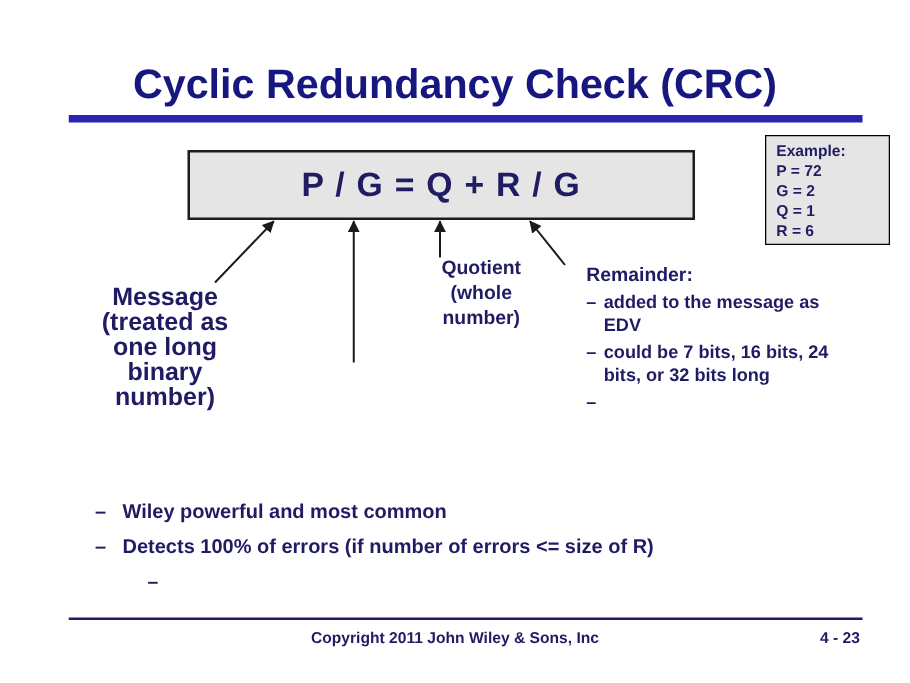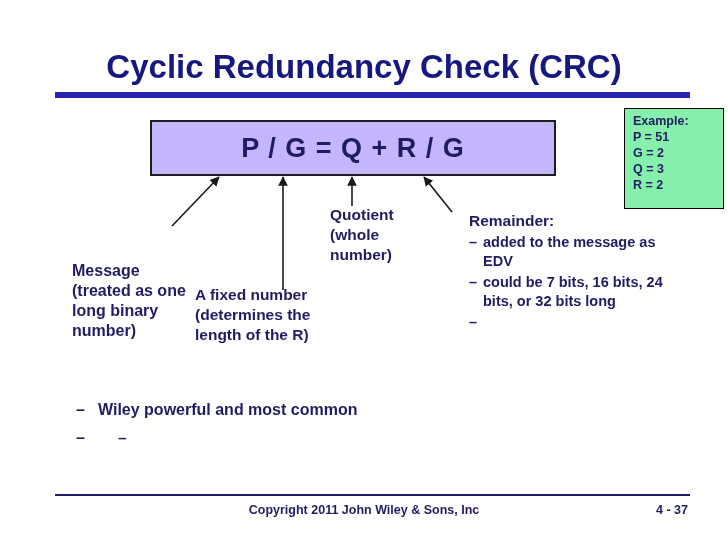--- a/index.html
+++ b/index.html
@@ -44,47 +44,46 @@
     background: #2a24b0;
   }
 
   
   #formula-box {
     position: absolute;
     left: 150px;
     top: 120px;
     width: 406px;
     height: 56px;
-    background: #c4b5fd;
+    background: #e5e5e5;
     border: 2px solid #1d1d1d;
     box-sizing: border-box;
     display: flex;
     align-items: center;
     justify-content: center;
   }
   #formula-text {
     font-size: 27px;
     font-weight: bold;
     color: #201c63;
     letter-spacing: 1px;
     white-space: nowrap;
   }
 
   
   #example-box {
     position: absolute;
     left: 612px;
     top: 108px;
     width: 100px;
-    height: 101px;
+    height: 88px;
     border: 1.5px solid #000000;
     box-sizing: border-box;
     padding: 4px 0 0 8px;
-    background: #86efac;
-    margin-left: 12px;
+    background: #e5e5e5;
   }
   #example-box .ex-line {
     font-size: 12.5px;
     font-weight: bold;
     color: #201c63;
     line-height: 16px;
     white-space: nowrap;
   }
 
   
@@ -96,27 +95,27 @@
     height: 546px;
     pointer-events: none;
   }
 
   
   .callout {
     position: absolute;
     font-weight: bold;
     color: #201c63;
     line-height: 20px;
+    text-align: center;
   }
   #label-message {
     left: 72px;
     top: 228px;
     width: 120px;
-    font-size: 16px;
-    margin-top: 33px;
+    font-size: 20px;
   }
   #label-fixed {
     left: 195px;
     top: 285px;
     width: 160px;
     font-size: 15.5px;
   }
   #label-quotient {
     left: 330px;
     top: 205px;
@@ -232,40 +231,39 @@
 
   <div id="title">Cyclic Redundancy Check (CRC)</div>
   <div id="title-rule"></div>
 
   <div id="formula-box">
     <span id="formula-text">P / G = Q + R / G</span>
   </div>
 
   <div id="example-box">
     <div class="ex-line">Example:</div>
-    <div class="ex-line">P = 51</div>
+    <div class="ex-line">P = 72</div>
     <div class="ex-line">G = 2</div>
-    <div class="ex-line">Q = 3</div>
-    <div class="ex-line">R  = 2</div>
+    <div class="ex-line">Q = 1</div>
+    <div class="ex-line">R  = 6</div>
   </div>
 
   <svg id="arrows" viewBox="0 0 728 546" width="728" height="546" xmlns="http://www.w3.org/2000/svg">
     <defs>
       <marker id="arrowhead" markerWidth="7" markerHeight="7" refX="5.5" refY="3" orient="auto" markerUnits="strokeWidth">
         <path d="M0,0 L6,3 L0,6 z" fill="#1a1a1a"></path>
       </marker>
     </defs>
     <line x1="172" y1="226" x2="219" y2="177" stroke="#1a1a1a" stroke-width="1.6" marker-end="url(#arrowhead)"></line>
     <line x1="283" y1="290" x2="283" y2="177" stroke="#1a1a1a" stroke-width="1.6" marker-end="url(#arrowhead)"></line>
     <line x1="352" y1="206" x2="352" y2="177" stroke="#1a1a1a" stroke-width="1.6" marker-end="url(#arrowhead)"></line>
     <line x1="452" y1="212" x2="424" y2="177" stroke="#1a1a1a" stroke-width="1.6" marker-end="url(#arrowhead)"></line>
   </svg>
 
   <div class="callout" id="label-message">Message (treated as one long binary number)</div>
-  <div class="callout" id="label-fixed">A fixed number (determines the length of the R)</div>
   <div class="callout" id="label-quotient">Quotient (whole number)</div>
 
   <div id="remainder-block">
     <div id="remainder-title">Remainder:</div>
     <div class="rem-item">
       <span class="dash">–</span>
       <span>added to the message as EDV</span>
     </div>
     <div class="rem-item">
       <span class="dash">–</span>
@@ -276,23 +274,24 @@
     </div>
   </div>
 
   <div id="bottom-bullets">
     <div class="bullet">
       <span class="dash">–</span>
       <span>Wiley powerful and most common</span>
     </div>
     <div class="bullet">
       <span class="dash">–</span>
+      <span>Detects 100% of errors (if number of errors &lt;= size of R)</span>
     </div>
     <div class="sub-bullet">
       <span class="dash">–</span>
     </div>
   </div>
 
   <div id="footer-rule"></div>
   <div id="footer-copyright">Copyright 2011 John Wiley &amp; Sons, Inc</div>
-  <div id="footer-pagenum">4 - 37</div>
+  <div id="footer-pagenum">4 - 23</div>
 
 </div>
 
 </body></html>

